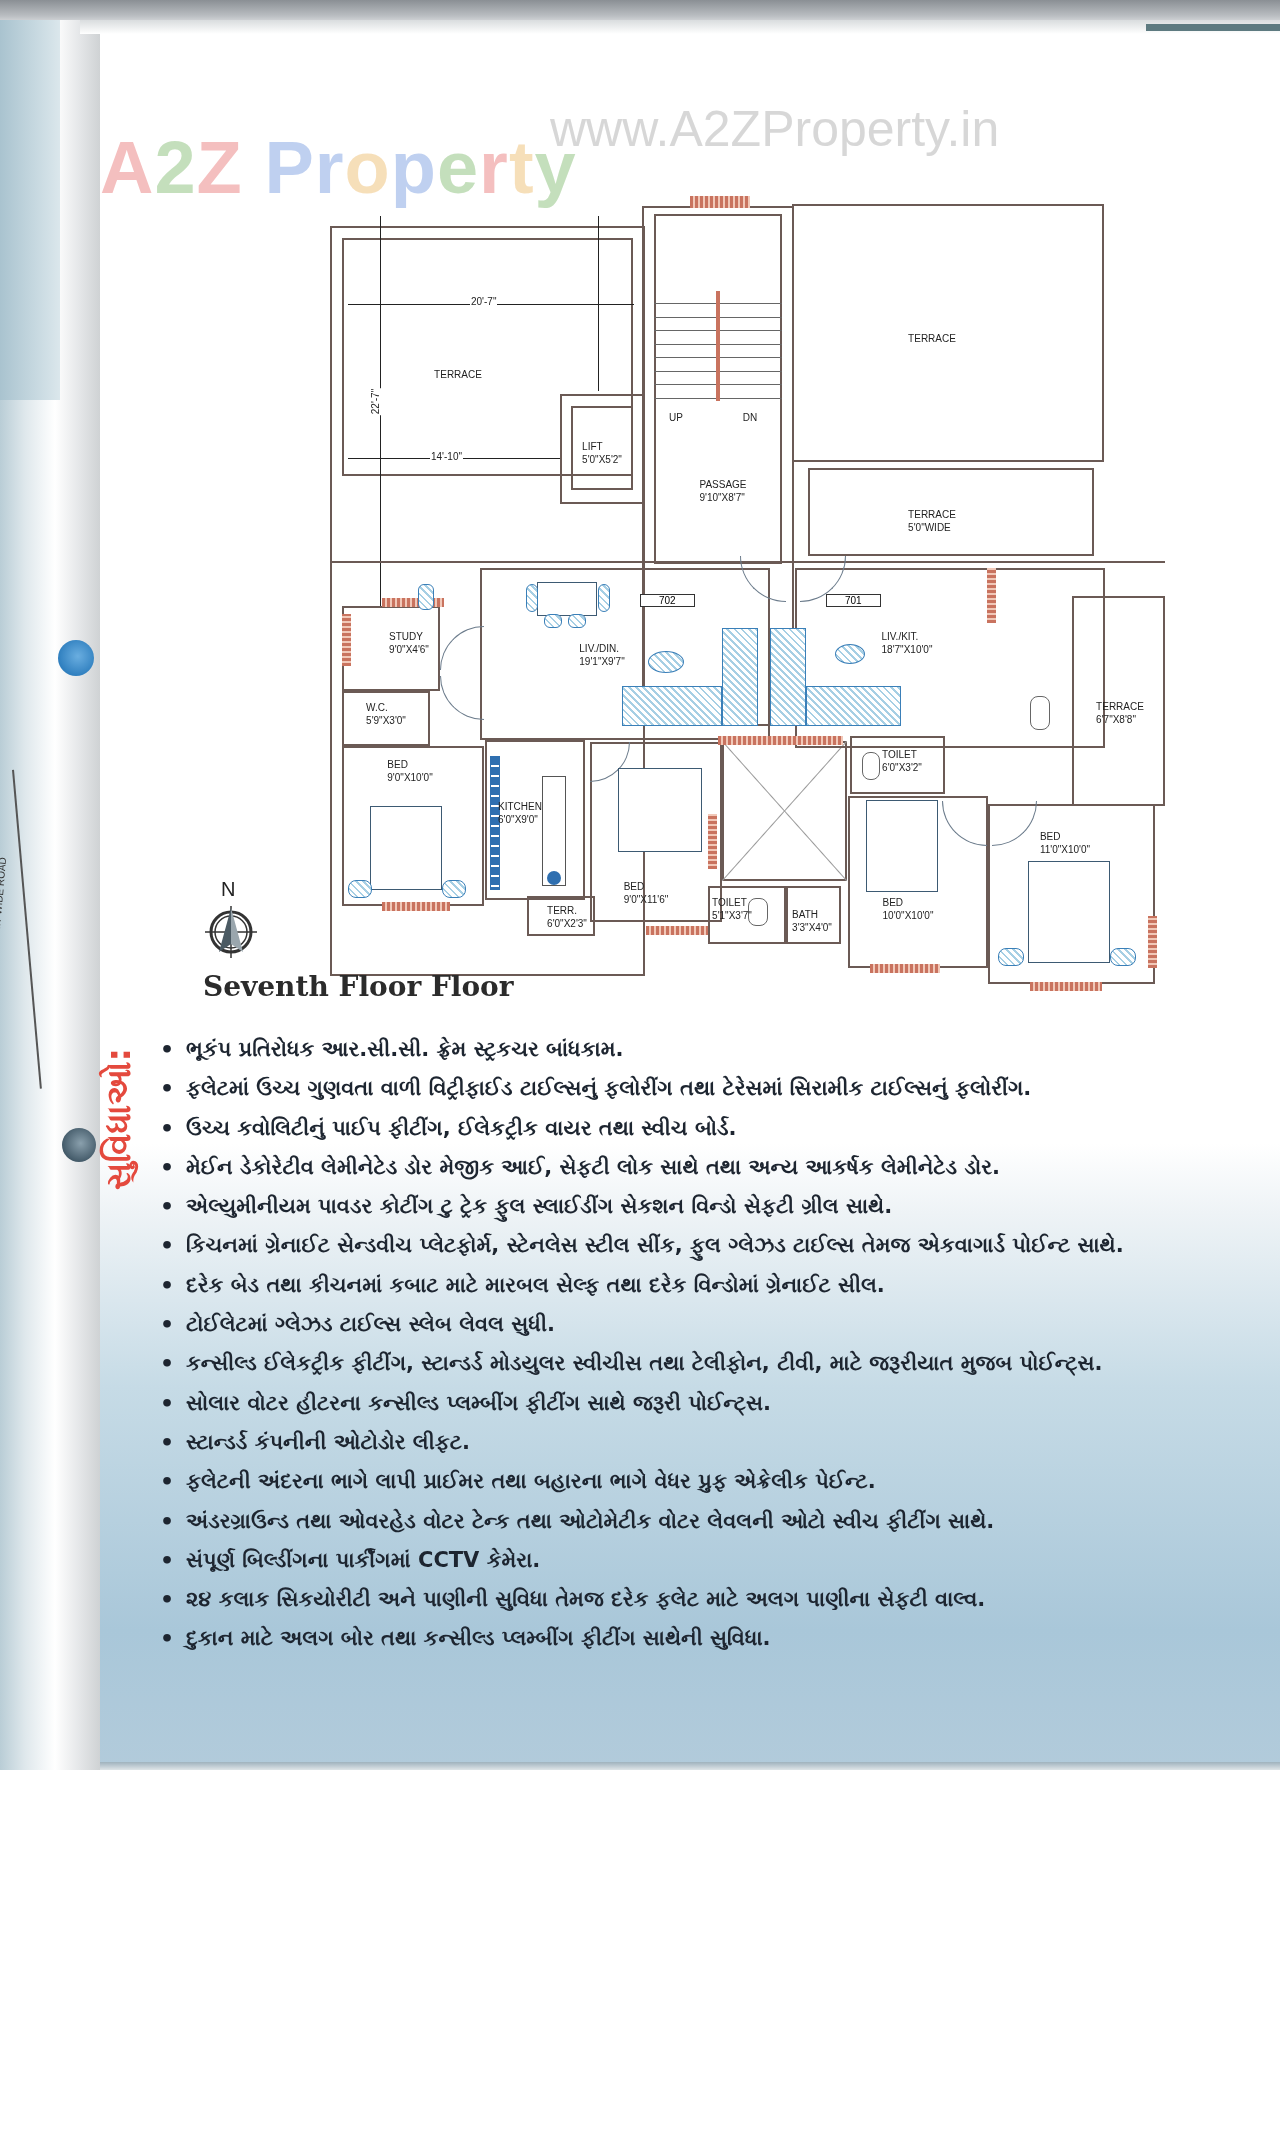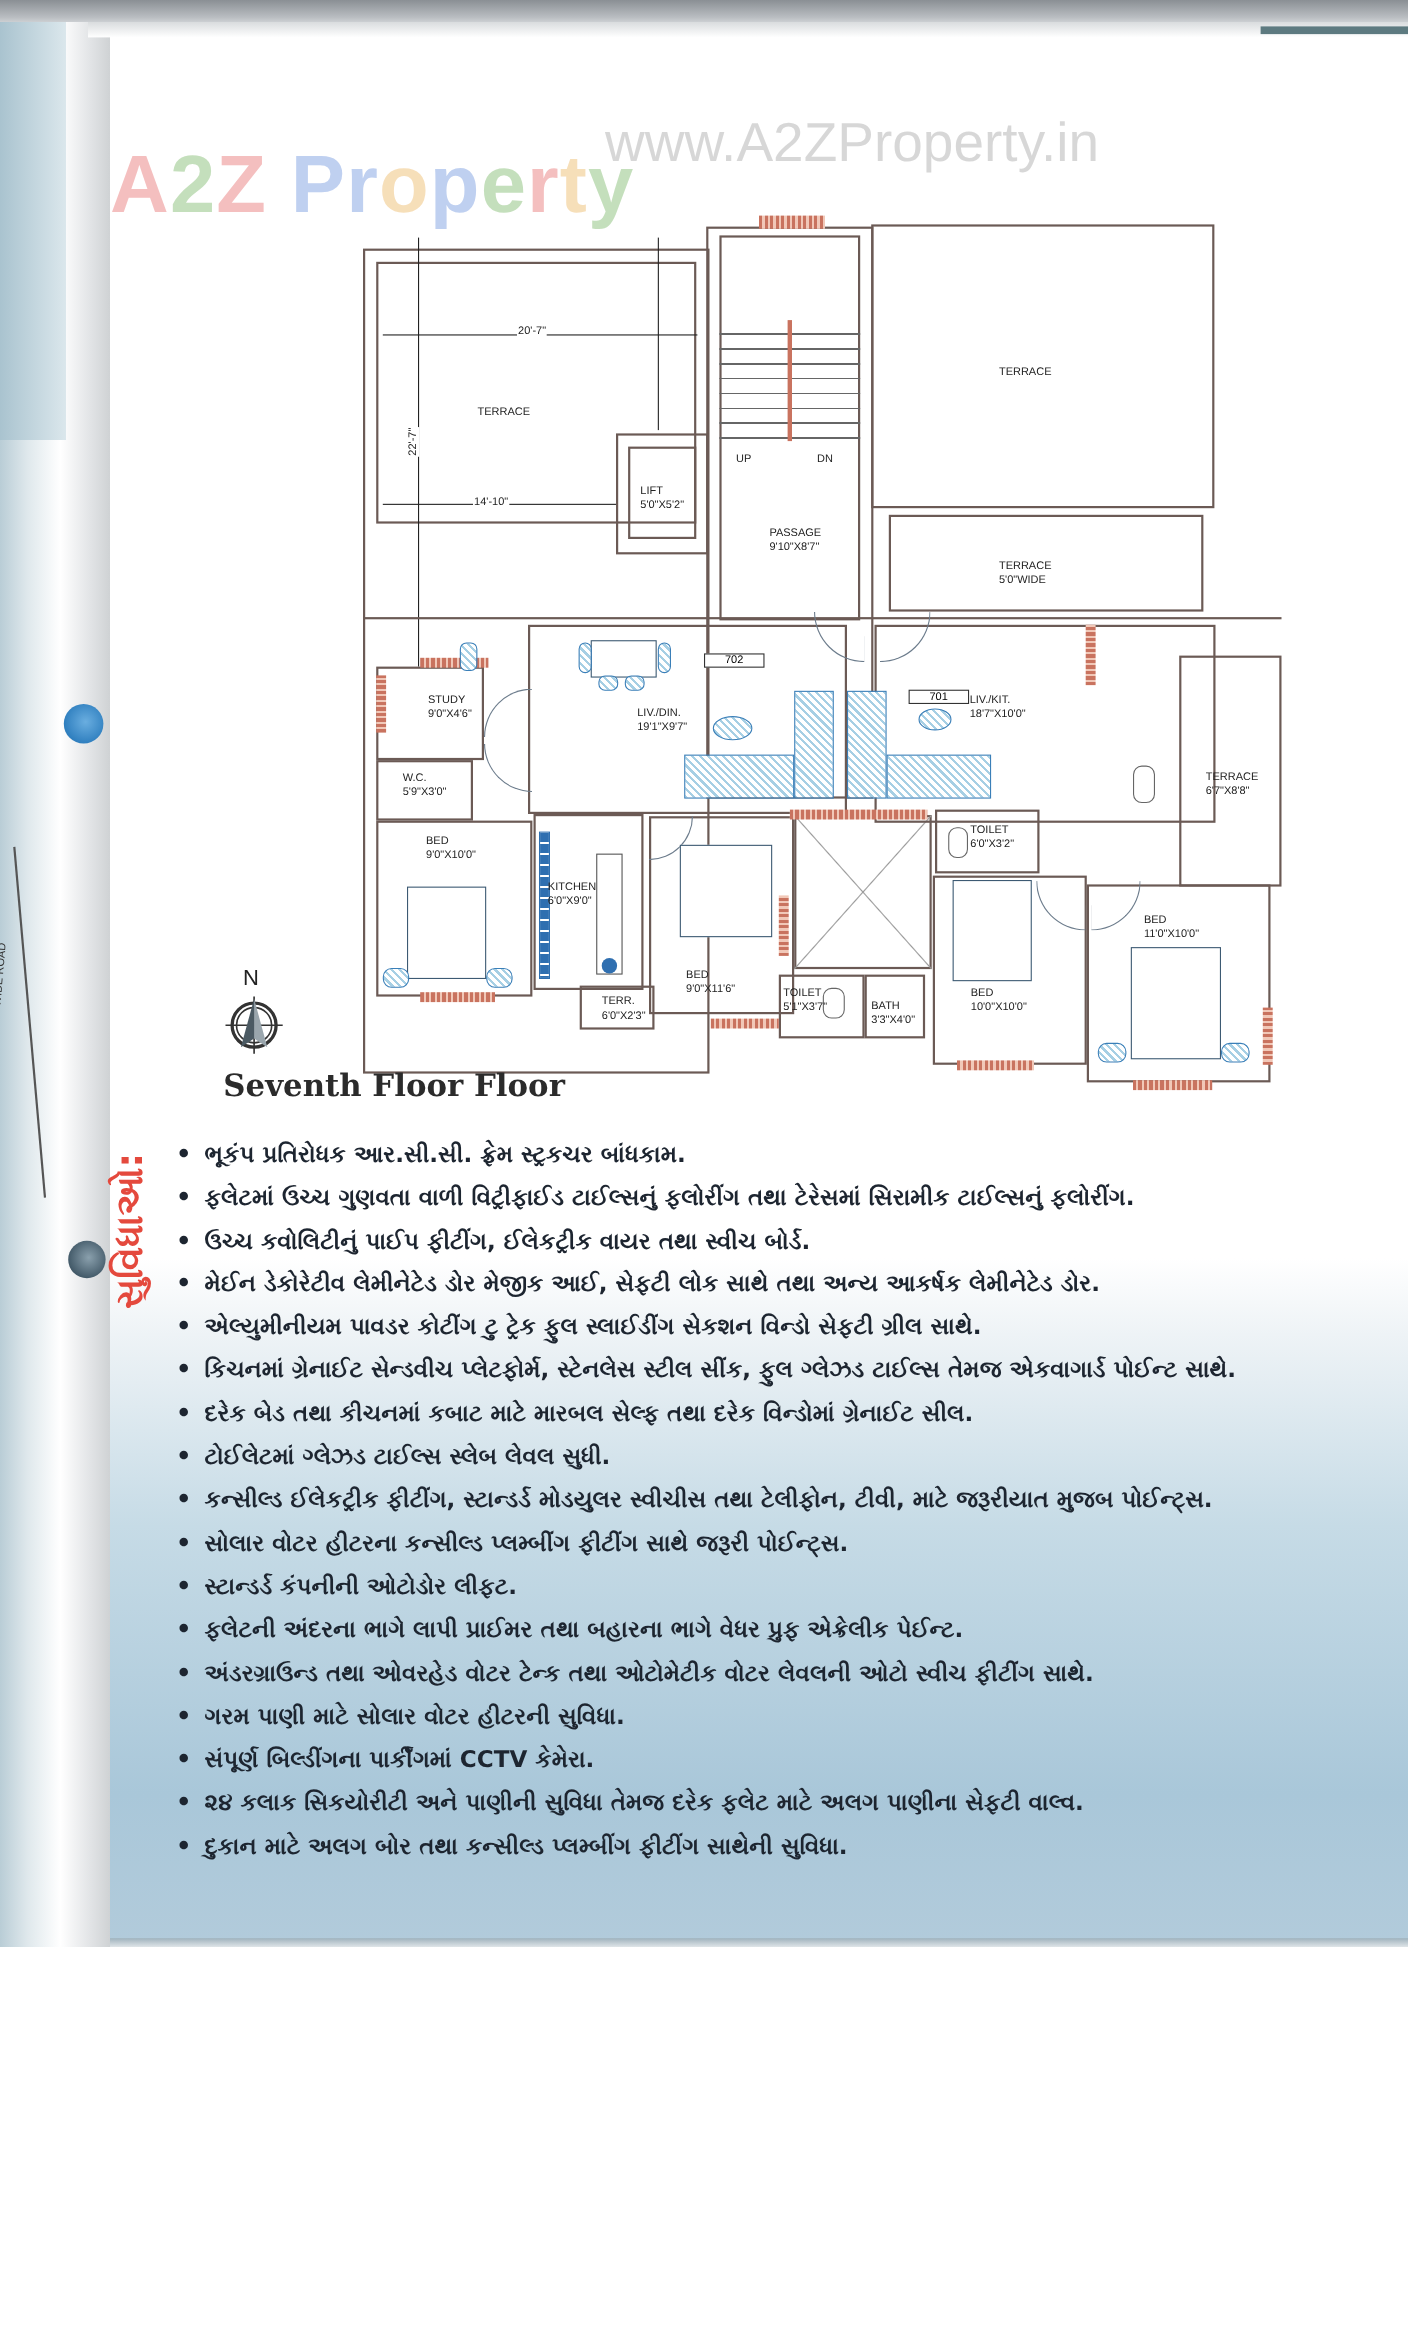--- a/index.html
+++ b/index.html
@@ -169,21 +169,21 @@
   <div class="bed" style="left:288px;top:572px;width:84px;height:84px;"></div>
   <div class="bed" style="left:536px;top:604px;width:72px;height:92px;"></div>
   <div class="bed" style="left:698px;top:665px;width:82px;height:102px;"></div>
   <div class="furn" style="left:668px;top:752px;width:26px;height:18px;border-radius:8px;"></div>
   <div class="furn" style="left:780px;top:752px;width:26px;height:18px;border-radius:8px;"></div>
   <div class="abs" style="left:700px;top:500px;width:18px;height:32px;border:1.5px solid #666;border-radius:8px;background:#fff;"></div>
   <div class="abs" style="left:418px;top:702px;width:18px;height:26px;border:1.5px solid #666;border-radius:8px;background:#fff;"></div>
   <div class="abs" style="left:532px;top:556px;width:16px;height:26px;border:1.5px solid #666;border-radius:8px;background:#fff;"></div>
 
   <div class="tag" style="left:310px;top:398px;">702</div>
-  <div class="tag" style="left:496px;top:398px;margin-top:33px;">701</div>
+  <div class="tag" style="left:496px;top:398px;">701</div>
 
   <div class="room-label" style="left:79px;top:434px;">
       <div>STUDY</div>
       <div>9'0"X4'6"</div>
     </div>
   <div class="room-label" style="left:56px;top:505px;">
       <div>W.C.</div>
       <div>5'9"X3'0"</div>
     </div>
   <div class="room-label" style="left:80px;top:562px;">
@@ -259,17 +259,16 @@
     <li>મેઈન ડેકોરેટીવ લેમીનેટેડ ડોર મેજીક આઈ, સેફટી લોક સાથે તથા અન્ય આકર્ષક લેમીનેટેડ ડોર.</li>
     <li>એલ્યુમીનીયમ પાવડર કોટીંગ ટુ ટ્રેક ફુલ સ્લાઈડીંગ સેકશન વિન્ડો સેફટી ગ્રીલ સાથે.</li>
     <li>કિચનમાં ગ્રેનાઈટ સેન્ડવીચ પ્લેટફોર્મ, સ્ટેનલેસ સ્ટીલ સીંક, ફુલ ગ્લેઝડ ટાઈલ્સ તેમજ એકવાગાર્ડ પોઈન્ટ સાથે.</li>
     <li>દરેક બેડ તથા કીચનમાં કબાટ માટે મારબલ સેલ્ફ તથા દરેક વિન્ડોમાં ગ્રેનાઈટ સીલ.</li>
     <li>ટોઈલેટમાં ગ્લેઝડ ટાઈલ્સ સ્લેબ લેવલ સુધી.</li>
     <li>કન્સીલ્ડ ઈલેકટ્રીક ફીટીંગ, સ્ટાન્ડર્ડ મોડયુલર સ્વીચીસ તથા ટેલીફોન, ટીવી, માટે જરૂરીયાત મુજબ પોઈન્ટ્સ.</li>
     <li>સોલાર વોટર હીટરના કન્સીલ્ડ પ્લમ્બીંગ ફીટીંગ સાથે જરૂરી પોઈન્ટ્સ.</li>
     <li>સ્ટાન્ડર્ડ કંપનીની ઓટોડોર લીફટ.</li>
     <li>ફલેટની અંદરના ભાગે લાપી પ્રાઈમર તથા બહારના ભાગે વેધર પ્રુફ એક્રેલીક પેઈન્ટ.</li>
     <li>અંડરગ્રાઉન્ડ તથા ઓવરહેડ વોટર ટેન્ક તથા ઓટોમેટીક વોટર લેવલની ઓટો સ્વીચ ફીટીંગ સાથે.</li>
-    <li>ગરમ પાણી માટે સોલાર વોટર હીટરની સુવિધા.</li>
     <li>સંપૂર્ણ બિલ્ડીંગના પાર્કીંગમાં CCTV કેમેરા.</li>
     <li>૨૪ કલાક સિકયોરીટી અને પાણીની સુવિધા તેમજ દરેક ફલેટ માટે અલગ પાણીના સેફટી વાલ્વ.</li>
     <li>દુકાન માટે અલગ બોર તથા કન્સીલ્ડ પ્લમ્બીંગ ફીટીંગ સાથેની સુવિધા.</li>
   </ul>
 
 </body></html>

